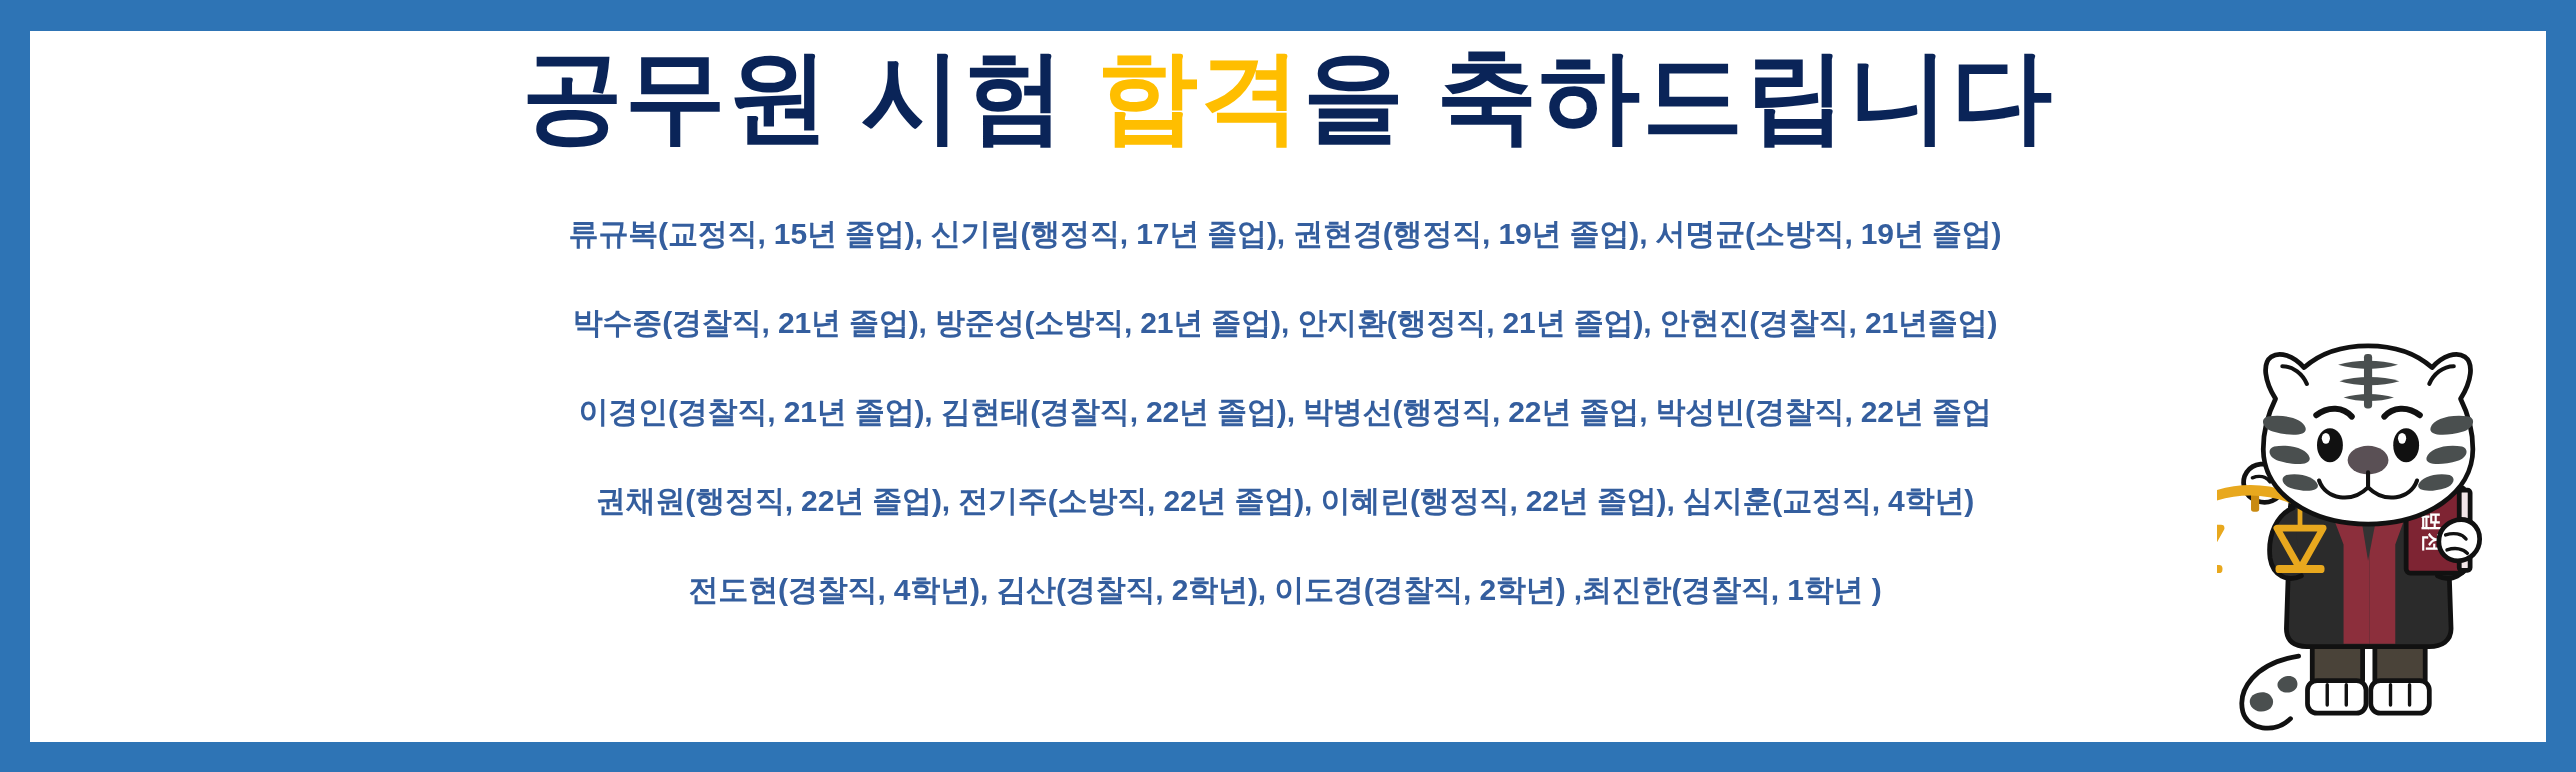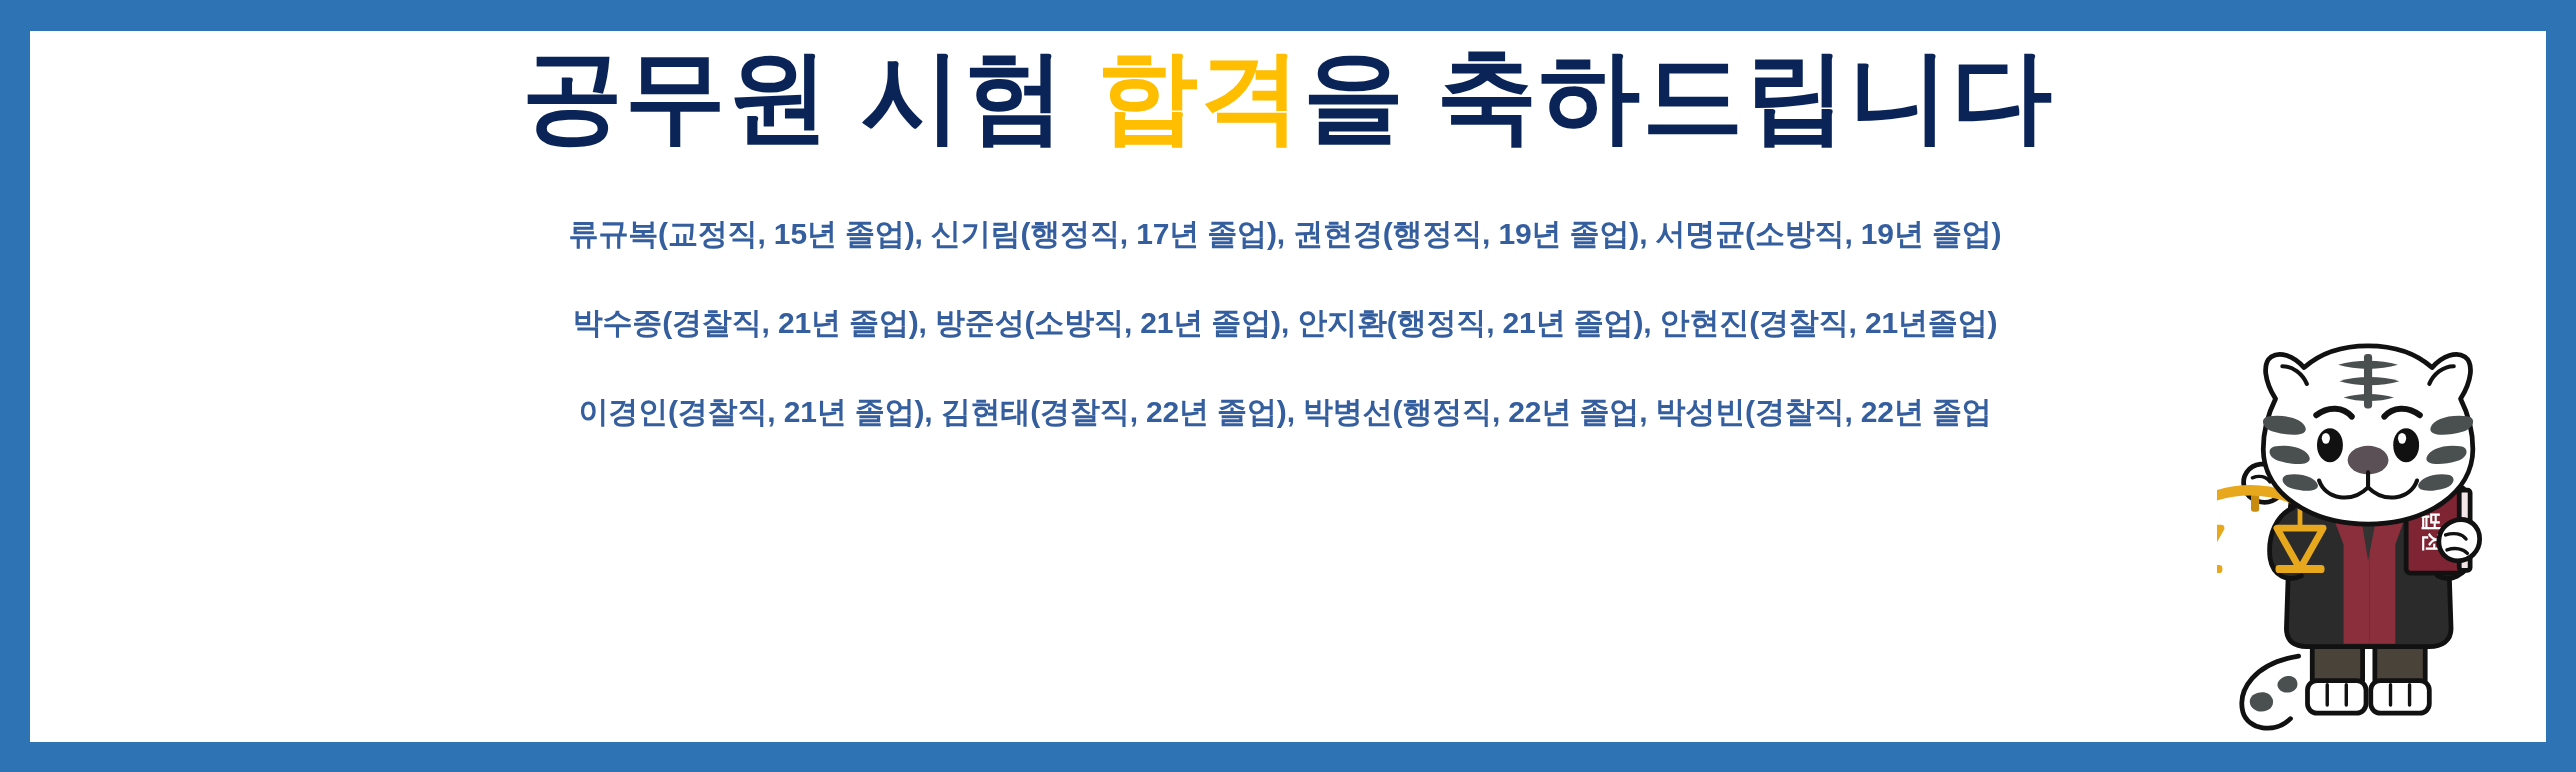--- a/index.html
+++ b/index.html
@@ -93,20 +93,22 @@
   <div class="banner-inner">
 
     <div class="title">
       <span>공무원 시험 </span><span class="hl">합격</span><span>을 축하드립니다</span>
     </div>
 
     <div class="roster">
       <div class="roster-line">류규복(교정직, 15년 졸업), 신기림(행정직, 17년 졸업), 권현경(행정직, 19년 졸업), 서명균(소방직, 19년 졸업)</div>
       <div class="roster-line">박수종(경찰직, 21년 졸업), 방준성(소방직, 21년 졸업), 안지환(행정직, 21년 졸업), 안현진(경찰직, 21년졸업)</div>
       <div class="roster-line">이경인(경찰직, 21년 졸업), 김현태(경찰직, 22년 졸업), 박병선(행정직, 22년 졸업, 박성빈(경찰직, 22년 졸업</div>
+      <div class="roster-line">권채원(행정직, 22년 졸업), 전기주(소방직, 22년 졸업), 이혜린(행정직, 22년 졸업), 심지훈(교정직, 4학년)</div>
+      <div class="roster-line"> 전도현(경찰직, 4학년), 김산(경찰직, 2학년), 이도경(경찰직, 2학년) ,최진한(경찰직, 1학년 )</div>
     </div>
 
     <div class="mascot">
       <svg viewBox="0 0 460 590" xmlns="http://www.w3.org/2000/svg">
         <g stroke="#111111" stroke-width="7" stroke-linejoin="round" stroke-linecap="round">
 
           <path d="M120 470 C 55 480, 30 520, 38 552 C 45 578, 85 585, 108 562" fill="#ffffff"></path>
           <path d="M52 528 c 12 -8 26 -6 30 6 c 3 12 -9 20 -22 17 c -11 -3 -16 -15 -8 -23 z" fill="#4A4F4F" stroke="none"></path>
           <path d="M92 505 c 10 -9 24 -7 26 4 c 2 10 -9 17 -20 14 c -9 -3 -12 -12 -6 -18 z" fill="#4A4F4F" stroke="none"></path>
 

